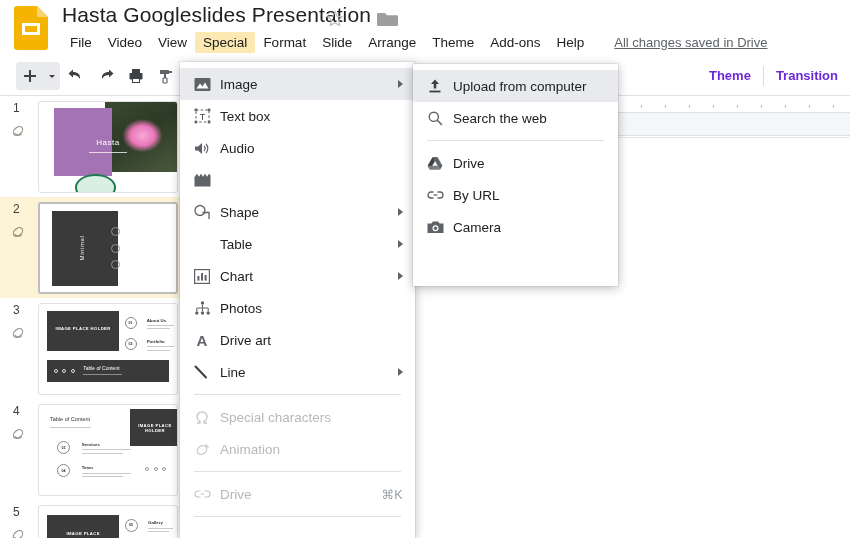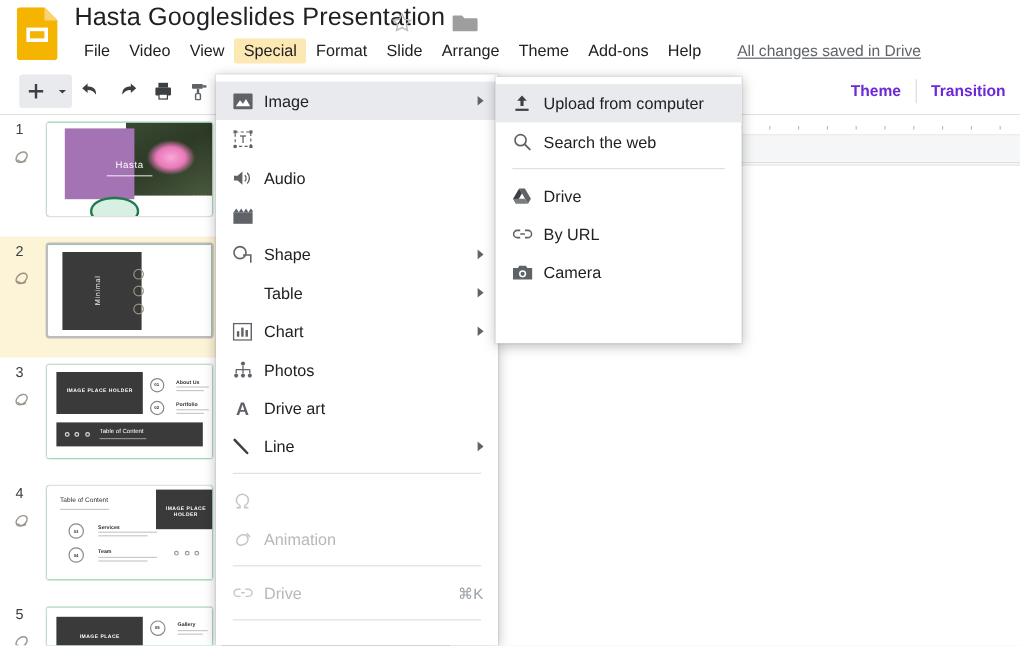--- a/index.html
+++ b/index.html
@@ -63,22 +63,22 @@
   
   .filmstrip {
     position:absolute; left:0; top:96px; width:185px; height:442px;
     background:#fff; border-right:1px solid #e0e0e0; overflow:hidden;
   }
   .slide-row { position:relative; width:185px; height:101px; }
   .slide-row.selected { background:#fdf3d7; }
   .slide-num { position:absolute; left:13px; top:5px; font-size:12px; color:#3c4043; }
   .link-icon { position:absolute; left:9px; top:24px; width:20px; height:20px; opacity:0.75; }
   .thumb {
-    position:absolute; left:38px; top:5px; width:140px; height:80px;
-    background:#22c55e; border:1px solid #e0e0e0; border-radius:3px; overflow:hidden;
+    position:absolute; left:38px; top:5px; width:140px; height:92px;
+    background:#bef264; border:1px solid #e0e0e0; border-radius:3px; overflow:hidden;
   }
   .slide-row.selected .thumb { border:2px solid #bdbdbd; }
   .thumb-inner { position:relative; width:100%; height:100%; background:#fff; overflow:hidden; }
 
   
   .t1-photo { position:absolute; left:48%; top:0; width:52%; height:78%; background:
       radial-gradient(ellipse 40% 34% at 52% 48%, #f8a8d8 0%, #e878b8 42%, rgba(230,120,184,0) 70%),
       linear-gradient(150deg, #3a4a32 0%, #2d3a26 45%, #4a5a3e 100%); }
   .t1-2020 { position:absolute; right:4px; bottom:14%; font-size:5px; font-weight:bold; color:#fff; letter-spacing:0.3px; }
   .t1-purple { position:absolute; left:11%; top:7%; width:42%; height:75%; background:#a473b3; }
@@ -430,20 +430,21 @@
       <span class="micon">
         <svg width="17" height="16" viewBox="0 0 17 16">
           <rect x="2" y="2" width="13" height="12" fill="none" stroke="#5f6368" stroke-width="1" stroke-dasharray="2.6 2"></rect>
           <text x="8.5" y="11.5" font-size="9" font-family="Liberation Sans, sans-serif" fill="#3c4043" text-anchor="middle">T</text>
           <rect x="0.6" y="0.6" width="2.6" height="2.6" fill="#5f6368"></rect>
           <rect x="13.8" y="0.6" width="2.6" height="2.6" fill="#5f6368"></rect>
           <rect x="0.6" y="12.8" width="2.6" height="2.6" fill="#5f6368"></rect>
           <rect x="13.8" y="12.8" width="2.6" height="2.6" fill="#5f6368"></rect>
         </svg>
       </span>
+      <span class="mlabel">Text box</span>
     </div>
 
     <div class="mrow">
       <span class="micon">
         <svg width="17" height="15" viewBox="0 0 17 15">
           <path d="M1 5.5 h3 L8 2 v11 L4 9.5 H1 z" fill="#5f6368"></path>
           <path d="M10 5 a3.6 3.6 0 0 1 0 5" fill="none" stroke="#5f6368" stroke-width="1.2"></path>
           <path d="M12 3 a6.5 6.5 0 0 1 0 9" fill="none" stroke="#5f6368" stroke-width="1.2"></path>
         </svg>
       </span>
@@ -522,20 +523,21 @@
     </div>
 
     <div class="msep"></div>
 
     <div class="mrow disabled">
       <span class="micon">
         <svg width="16" height="15" viewBox="0 0 16 15">
           <path d="M3 13 h3 v-1.6 a5 5 0 1 1 4 0 V13 h3" fill="none" stroke="#c6c6c6" stroke-width="1.3"></path>
         </svg>
       </span>
+      <span class="mlabel">Special characters</span>
     </div>
 
     <div class="mrow disabled">
       <span class="micon">
         <svg width="17" height="15" viewBox="0 0 17 15">
           <ellipse cx="8" cy="8" rx="5" ry="4" transform="rotate(-35 8 8)" fill="none" stroke="#c6c6c6" stroke-width="1.3"></ellipse>
           <path d="M11.5 2.5 L14.5 5.5" stroke="#c6c6c6" stroke-width="1.3"></path>
         </svg>
       </span>
       <span class="mlabel">Animation</span>

